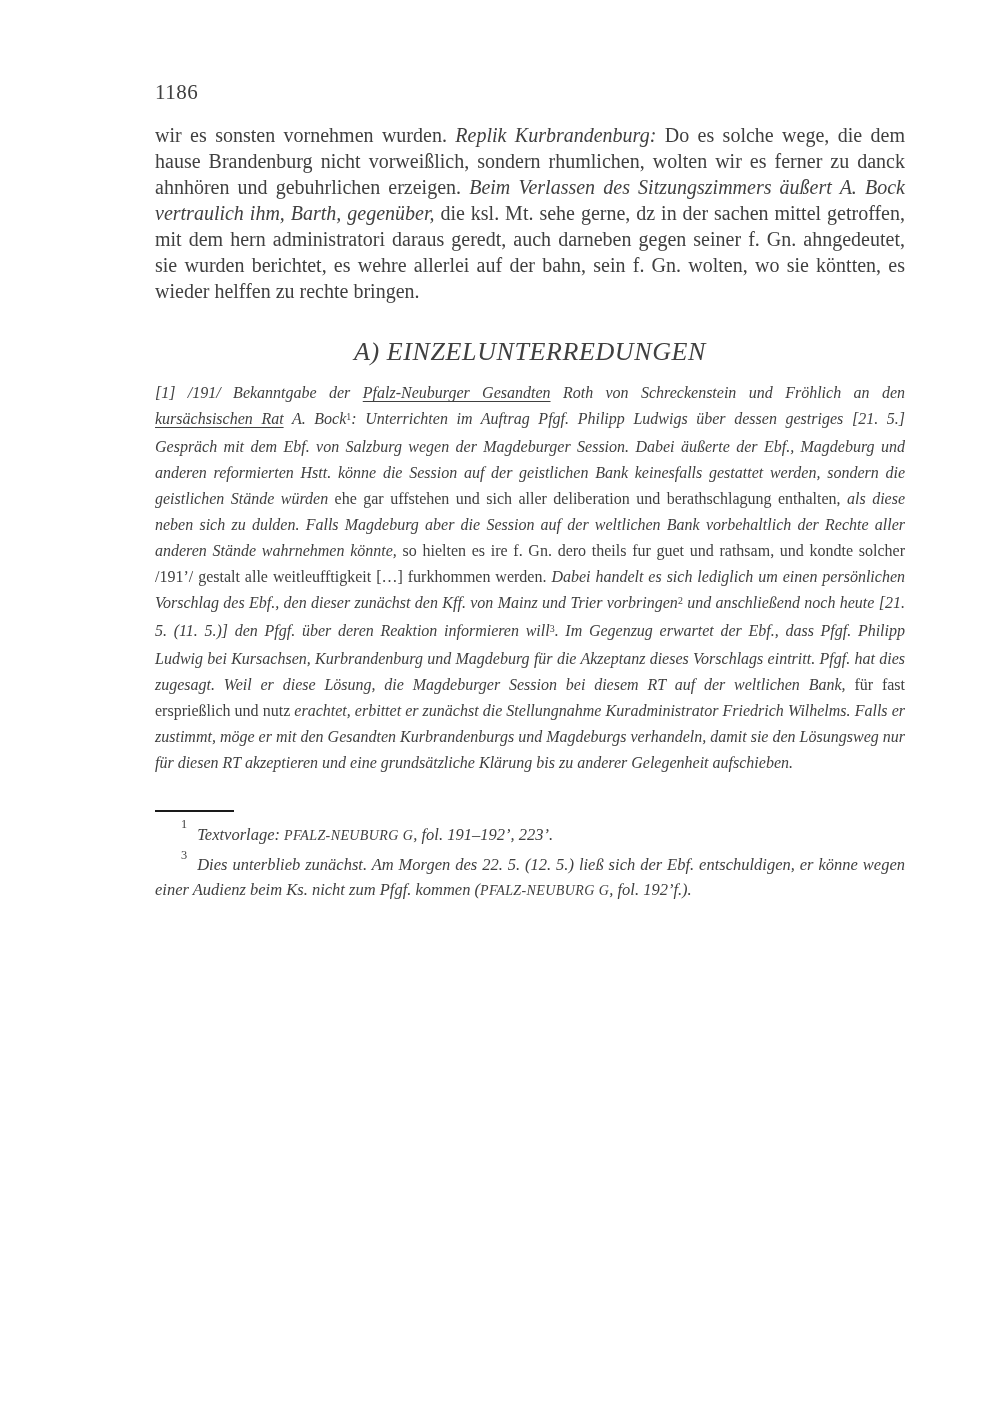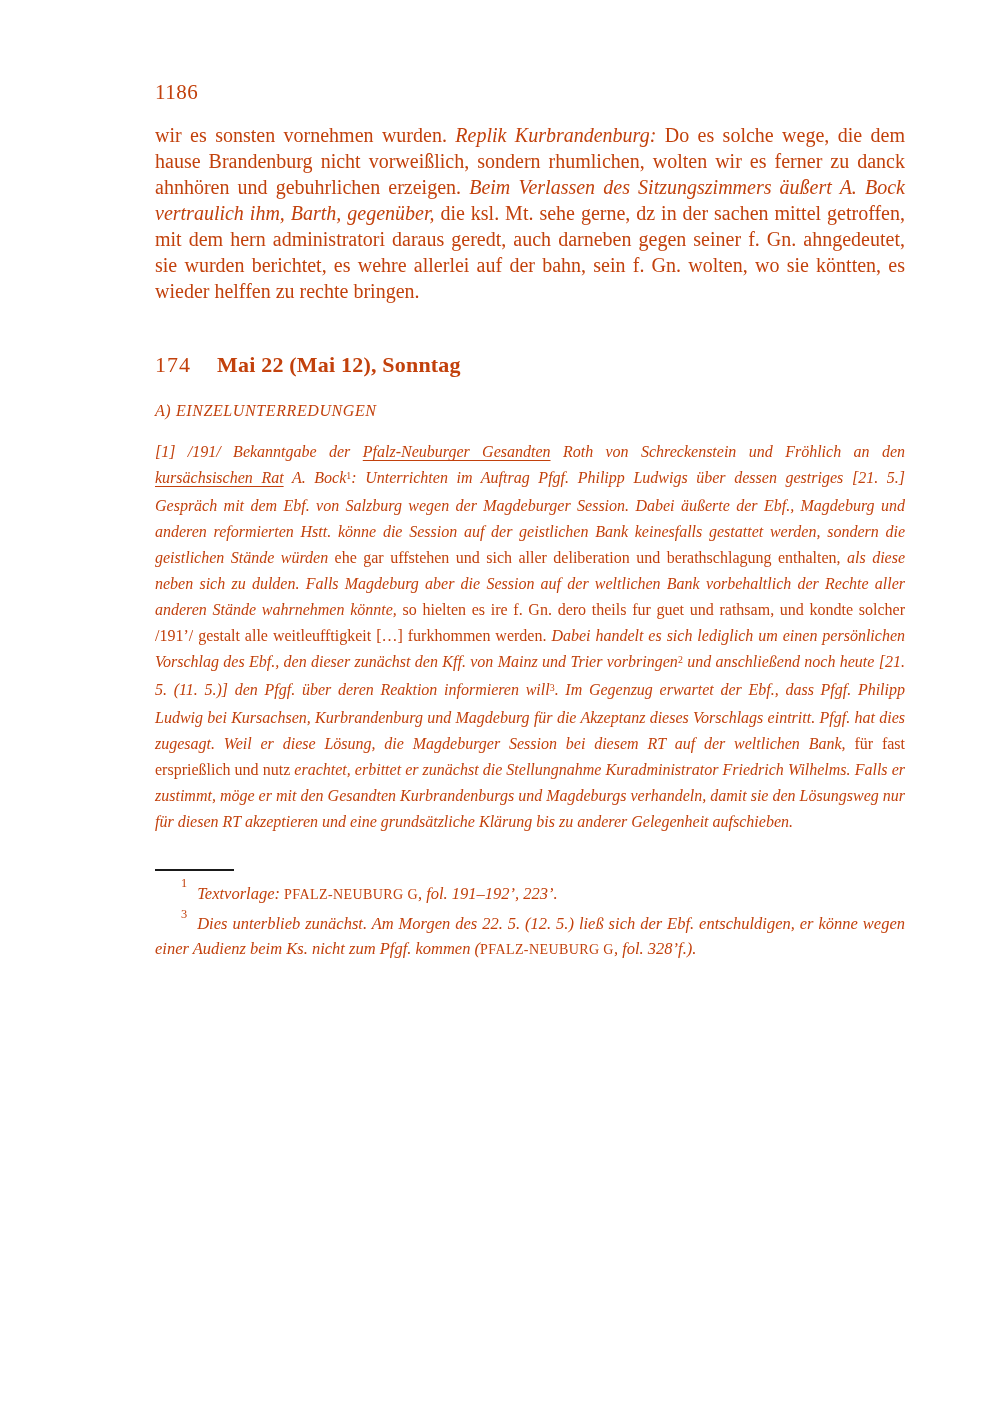--- a/index.html
+++ b/index.html
@@ -1,21 +1,21 @@
 <!DOCTYPE html>
 <html lang="de"><head>
 <meta charset="utf-8">
 <style>
   html,body{margin:0;padding:0;background:#e8e8e8;}
   .page{
     position:relative;
     width:1004px;height:1418px;
     margin:0 auto;
     background:#ffffff;
-    color:#c2410c;
+    color:#404040;
     font-family:"Liberation Serif","DejaVu Serif",serif;
     overflow:hidden;
     box-sizing:border-box;
     padding:80px 99px 0 155px;
   }
   
   .running-header{
     position:relative;
     height:26px;
     font-size:20px;
@@ -38,25 +38,26 @@
     margin:0;
   }
   .entry-heading{
     margin-top:47px;
     font-size:22px;
     line-height:28px;
   }
   .entry-number{font-weight:normal;margin-right:26px;letter-spacing:1px;}
   .entry-title{font-weight:bold;letter-spacing:0.2px;}
   .subsection-heading{
-    margin-top:20px;
+    margin-top:36px;
     font-style:italic;
-    font-size:16px;
+    font-size:26px;
     line-height:24px;
     letter-spacing:0.6px;
+    text-align:center;
   }
   .summary-par{
     margin-top:7px;
     margin-left:46px;
     font-style:italic;
     font-size:20px;
     line-height:26px;
     text-align:justify;
   }
   .entry-par{
@@ -74,20 +75,21 @@
     text-decoration-thickness:1px;
     text-underline-offset:3px;
   }
   .r-sup{
     font-style:normal;
     font-size:0.62em;
     position:relative;
     top:-0.45em;
   }
   .r-caps{
+    font-style:italic;
     font-size:0.85em;
     letter-spacing:0.4px;
   }
   
   .footnote-rule{
     margin-top:34px;
     width:79px;
     border:none;
     border-top:2px solid #1a1a1a;
     margin-left:0;
@@ -112,29 +114,26 @@
 <body>
 
 <div class="page">
 
   <div class="running-header">
     <span class="page-number">1186</span>
   </div>
 
   <p class="body-par"><span class="r-roman">wir es sonsten vornehmen wurden. </span><span class="r-italic">Replik Kurbrandenburg: </span><span class="r-roman">Do es solche wege, die dem hause Brandenburg nicht vorweißlich, sondern rhumlichen, wolten wir es ferner zu danck ahnhören und gebuhrlichen erzeigen. </span><span class="r-italic">Beim Verlassen des Sitzungszimmers äußert A. Bock vertraulich ihm, Barth, gegenüber, </span><span class="r-roman">die ksl. Mt. sehe gerne, dz in der sachen mittel getroffen, mit dem hern administratori daraus geredt, auch darneben gegen seiner f. Gn. ahngedeutet, sie wurden berichtet, es wehre allerlei auf der bahn, sein f. Gn. wolten, wo sie köntten, es wieder helffen zu rechte bringen.</span></p>
 
-  <div class="entry-heading">
-    <span class="entry-number">174</span><span class="entry-title">Mai 22 (Mai 12), Sonntag</span>
-  </div>
 
   <div class="subsection-heading">A) EINZELUNTERREDUNGEN</div>
 
 
   <p class="entry-par"><span class="r-italic">[1] /191/ Bekanntgabe der </span><span class="r-italic-underline">Pfalz-Neuburger Gesandten</span><span class="r-italic"> Roth von Schreckenstein und Fröhlich an den </span><span class="r-italic-underline">kursächsischen Rat</span><span class="r-italic"> A. Bock</span><span class="r-sup">1</span><span class="r-italic">: Unterrichten im Auftrag Pfgf. Philipp Ludwigs über dessen gestriges [21. 5.] Gespräch mit dem Ebf. von Salzburg wegen der Magdeburger Session. Dabei äußerte der Ebf., Magdeburg und anderen reformierten Hstt. könne die Session auf der geistlichen Bank keinesfalls gestattet werden, sondern die geistlichen Stände würden </span><span class="r-roman">ehe gar uffstehen und sich aller deliberation und berathschlagung enthalten, </span><span class="r-italic">als diese neben sich zu dulden. Falls Magdeburg aber die Session auf der weltlichen Bank vorbehaltlich der Rechte aller anderen Stände wahrnehmen könnte, </span><span class="r-roman">so hielten es ire f. Gn. dero theils fur guet und rathsam, und kondte solcher /191’/ gestalt alle weitleufftigkeit […] furkhommen werden. </span><span class="r-italic">Dabei handelt es sich lediglich um einen persönlichen Vorschlag des Ebf., den dieser zunächst den Kff. von Mainz und Trier vorbringen</span><span class="r-sup">2</span><span class="r-italic"> und anschließend noch heute [21. 5. (11. 5.)] den Pfgf. über deren Reaktion informieren will</span><span class="r-sup">3</span><span class="r-italic">. Im Gegenzug erwartet der Ebf., dass Pfgf. Philipp Ludwig bei Kursachsen, Kurbrandenburg und Magdeburg für die Akzeptanz dieses Vorschlags eintritt. Pfgf. hat dies zugesagt. Weil er diese Lösung, die Magdeburger Session bei diesem RT auf der weltlichen Bank, </span><span class="r-roman">für fast ersprießlich und nutz </span><span class="r-italic">erachtet, erbittet er zunächst die Stellungnahme Kuradministrator Friedrich Wilhelms. Falls er zustimmt, möge er mit den Gesandten Kurbrandenburgs und Magdeburgs verhandeln, damit sie den Lösungsweg nur für diesen RT akzeptieren und eine grundsätzliche Klärung bis zu anderer Gelegenheit aufschieben.</span></p>
 
   <hr class="footnote-rule">
 
   <div>
     <p class="footnote"><sup class="fn-marker">1</sup><span><span class="r-italic">Textvorlage: </span><span class="r-caps">PFALZ-NEUBURG G</span><span class="r-italic">, fol. 191–192’, 223’.</span></span></p>
-    <p class="footnote"><sup class="fn-marker">3</sup><span><span class="r-italic">Dies unterblieb zunächst. Am Morgen des 22. 5. (12. 5.) ließ sich der Ebf. entschuldigen, er könne wegen einer Audienz beim Ks. nicht zum Pfgf. kommen (</span><span class="r-caps">PFALZ-NEUBURG G</span><span class="r-italic">, fol. 328’f.).</span></span></p>
+    <p class="footnote"><sup class="fn-marker">3</sup><span><span class="r-italic">Dies unterblieb zunächst. Am Morgen des 22. 5. (12. 5.) ließ sich der Ebf. entschuldigen, er könne wegen einer Audienz beim Ks. nicht zum Pfgf. kommen (</span><span class="r-caps">PFALZ-NEUBURG G</span><span class="r-italic">, fol. 192’f.).</span></span></p>
   </div>
 
 </div>
 
 </body></html>

